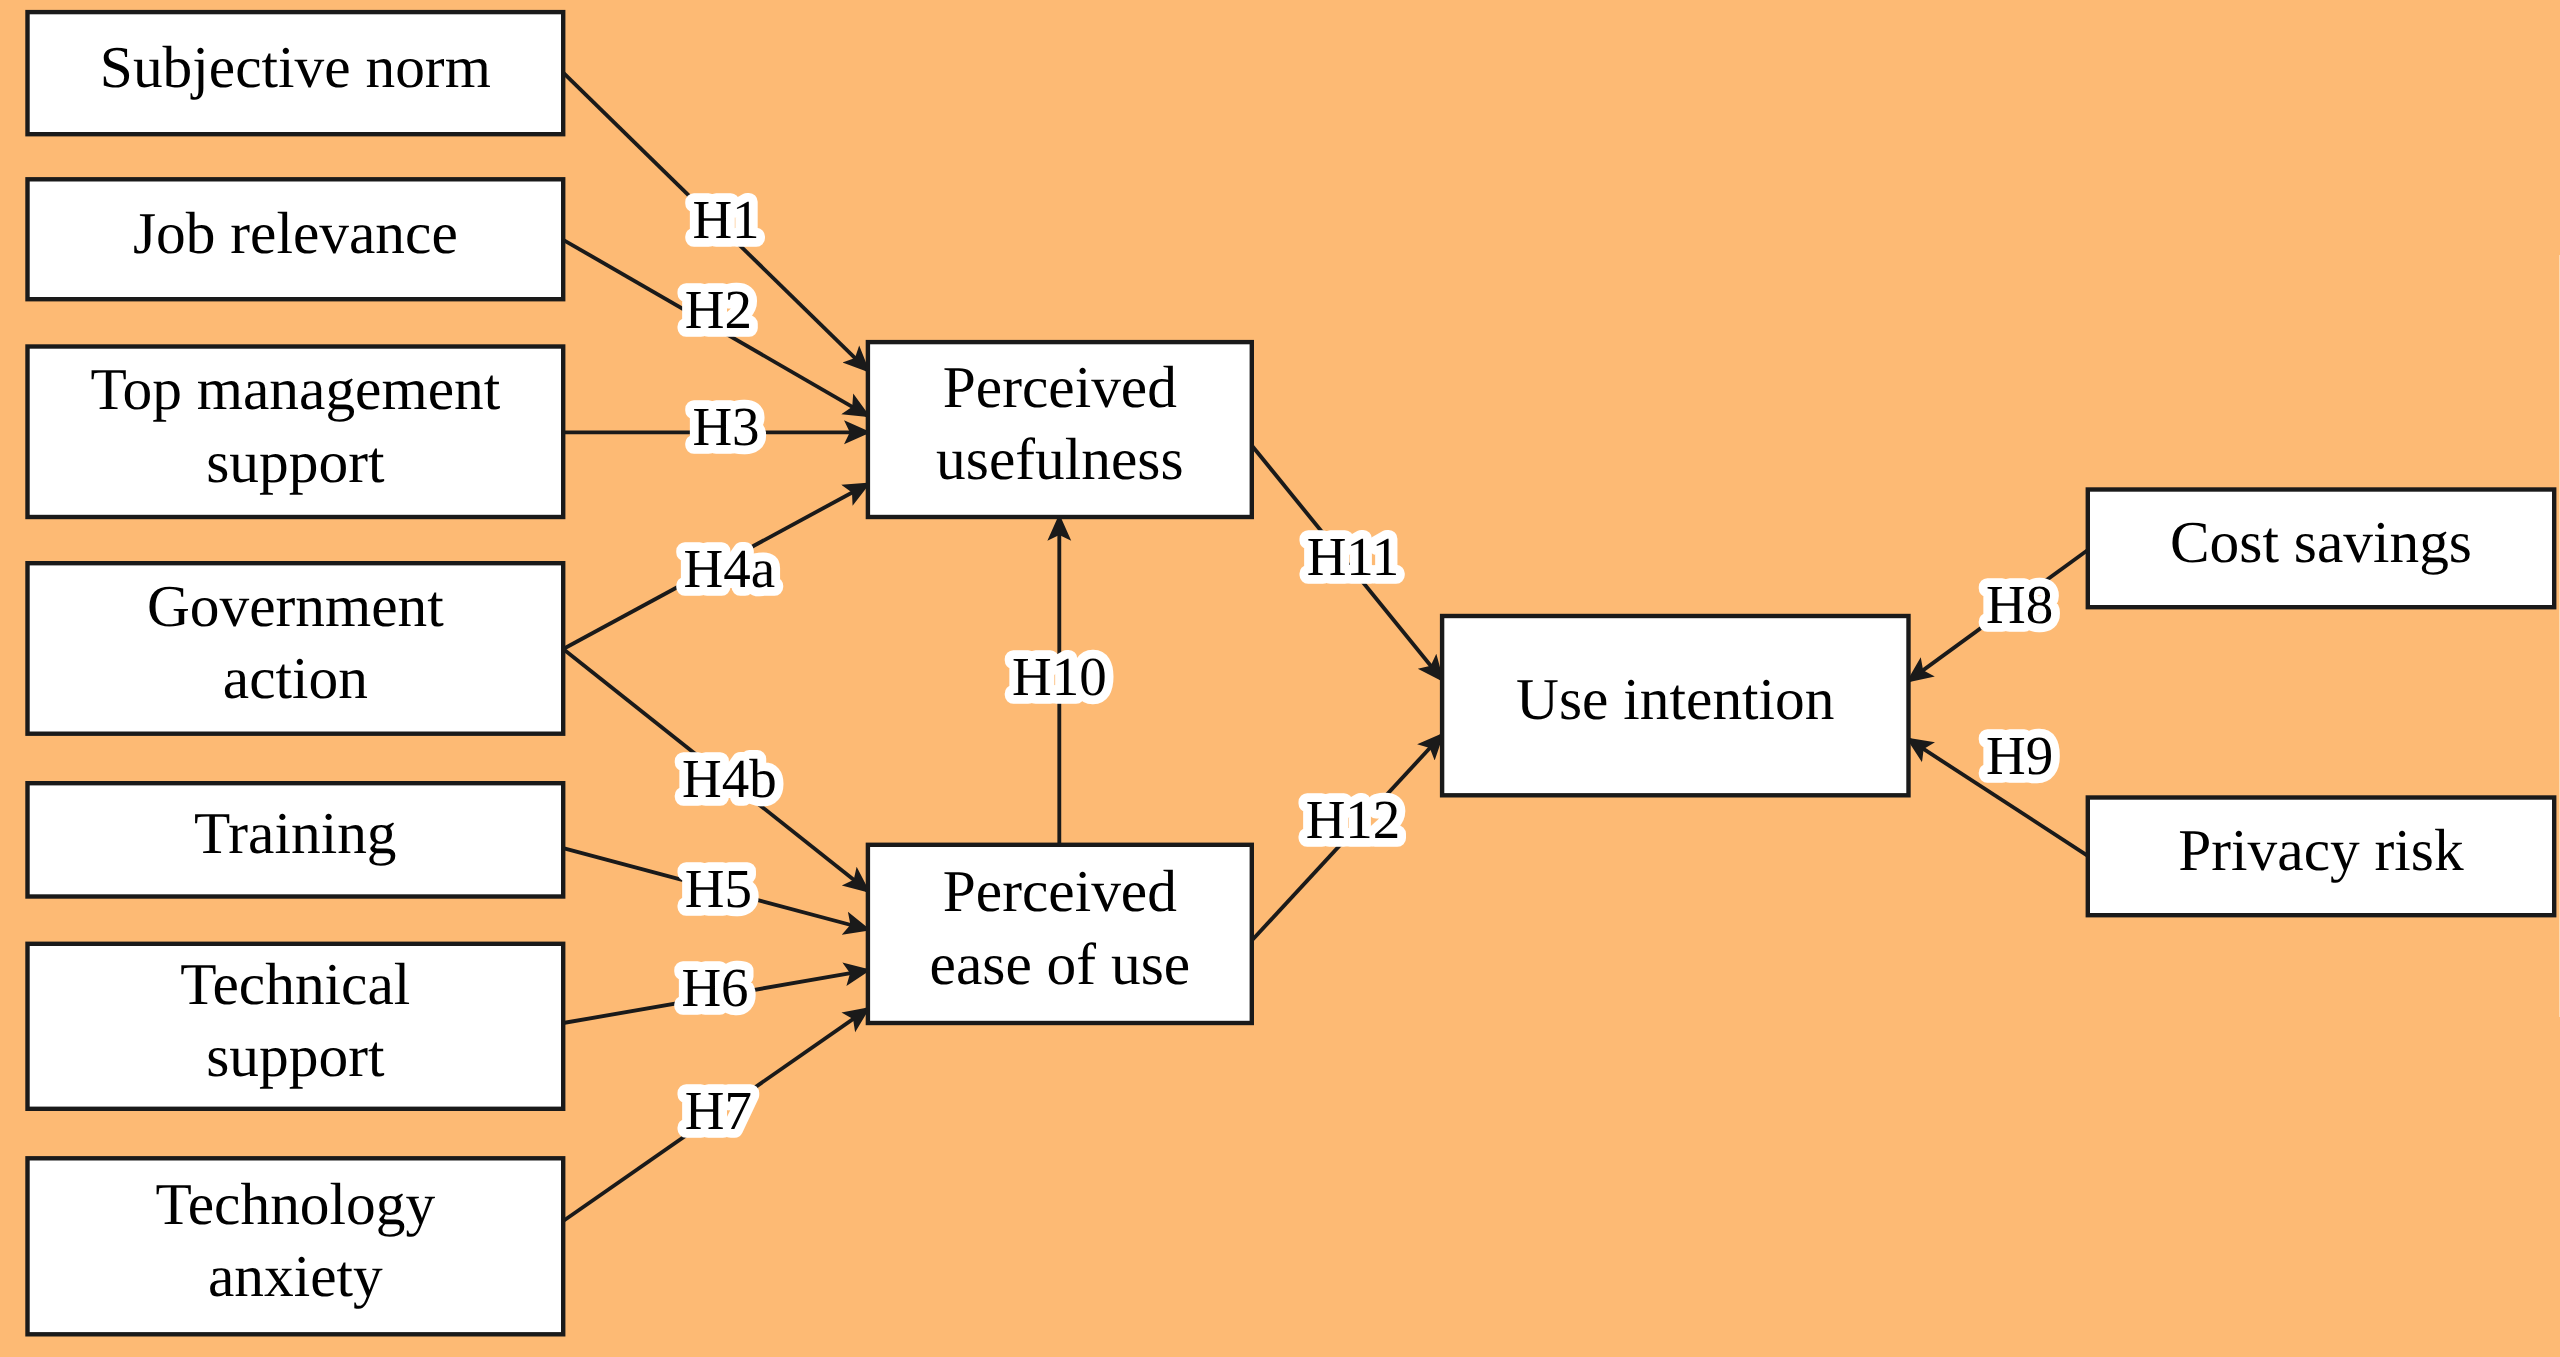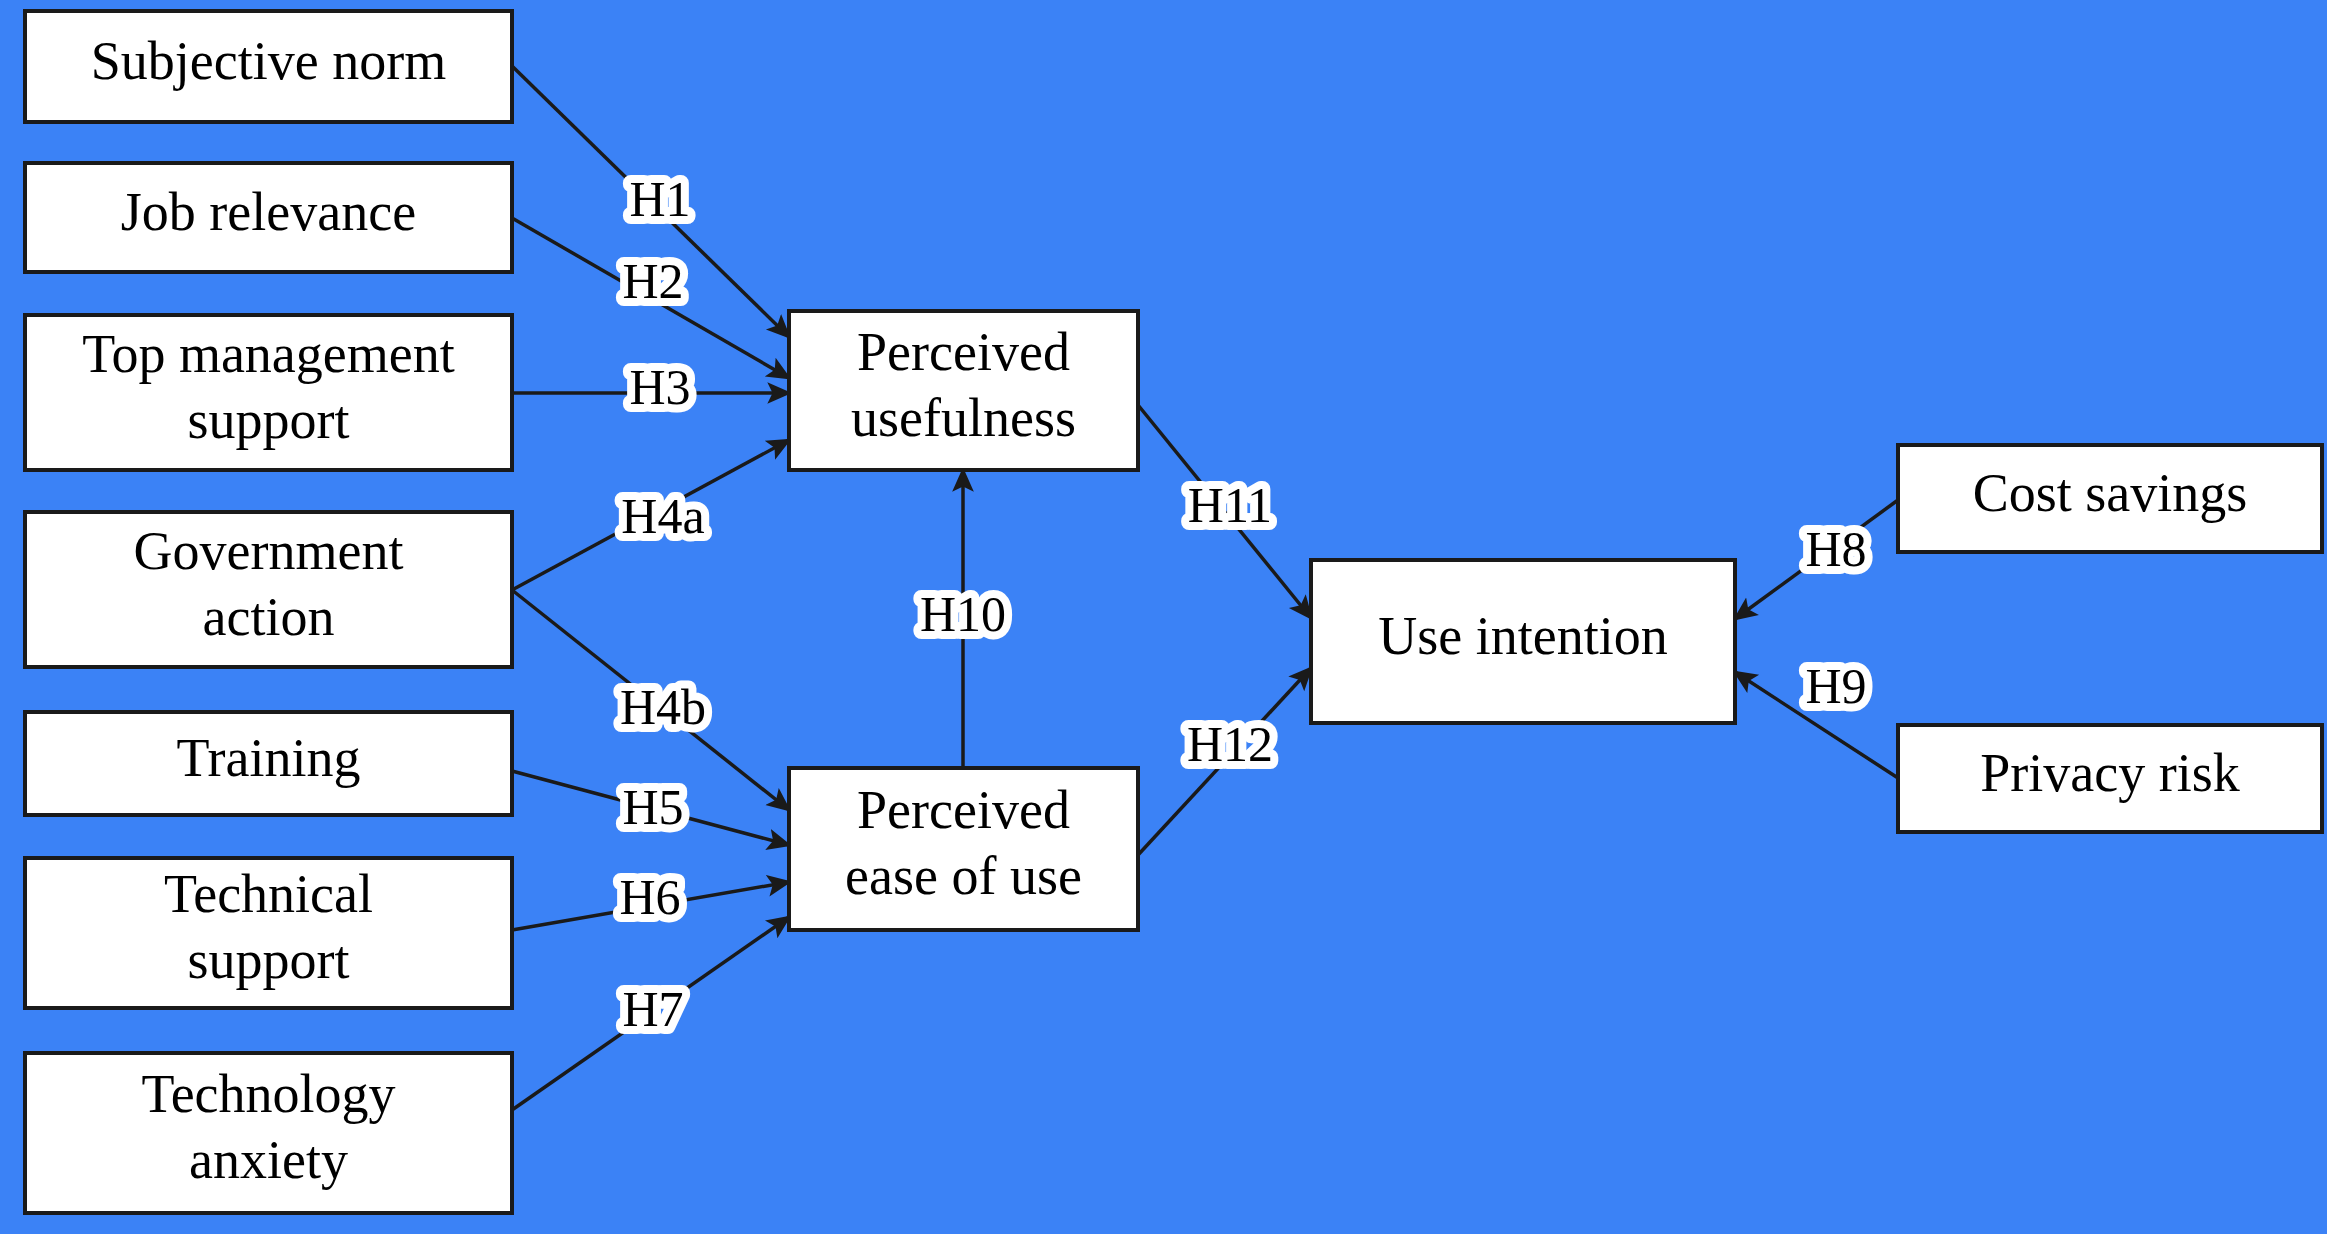--- a/index.html
+++ b/index.html
@@ -10,21 +10,21 @@
   body {
     width: 2327px;
     height: 1234px;
     overflow: hidden;
     font-family: "Liberation Serif", "DejaVu Serif", serif;
   }
   #diagram-root {
     position: relative;
     width: 2327px;
     height: 1234px;
-    background: #3b82f6;
+    background: #fdba74;
   }
   svg#model-svg {
     display: block;
     width: 2327px;
     height: 1234px;
   }
   .node-rect {
     fill: #ffffff;
     stroke: #1a1a1a;
     stroke-width: 4;

